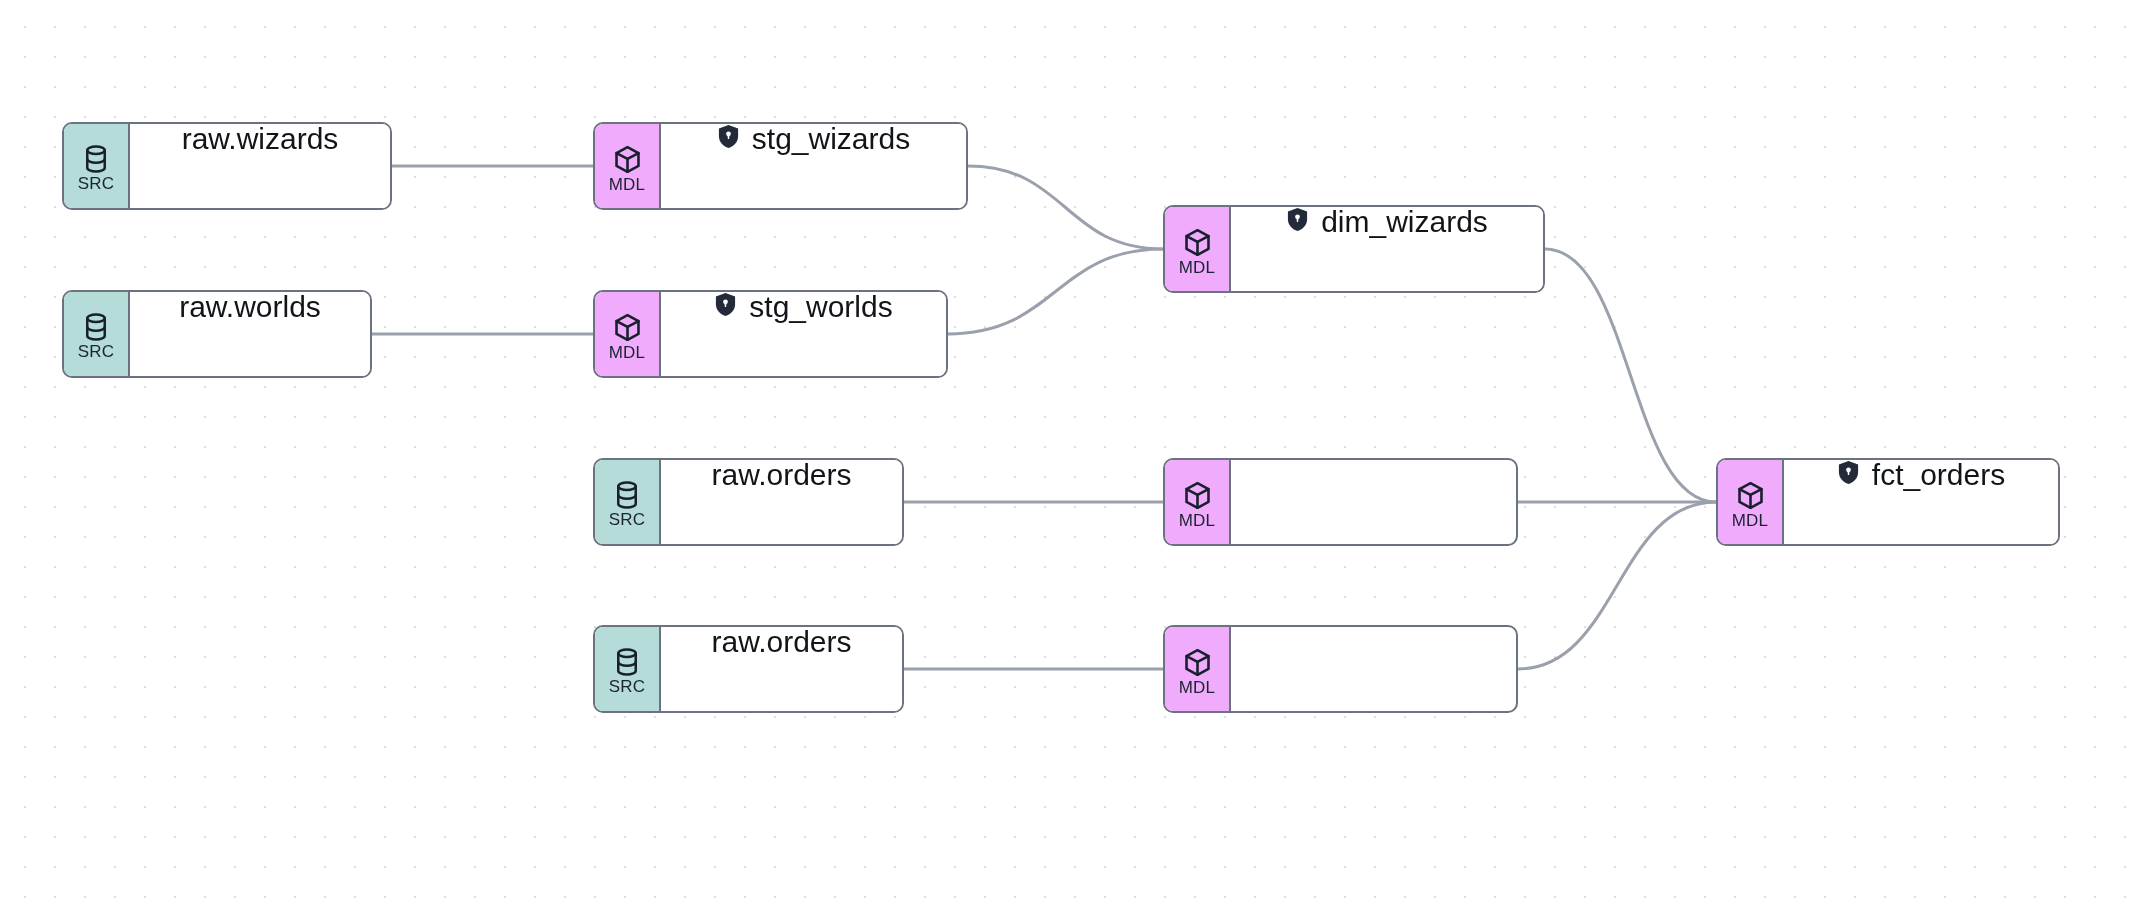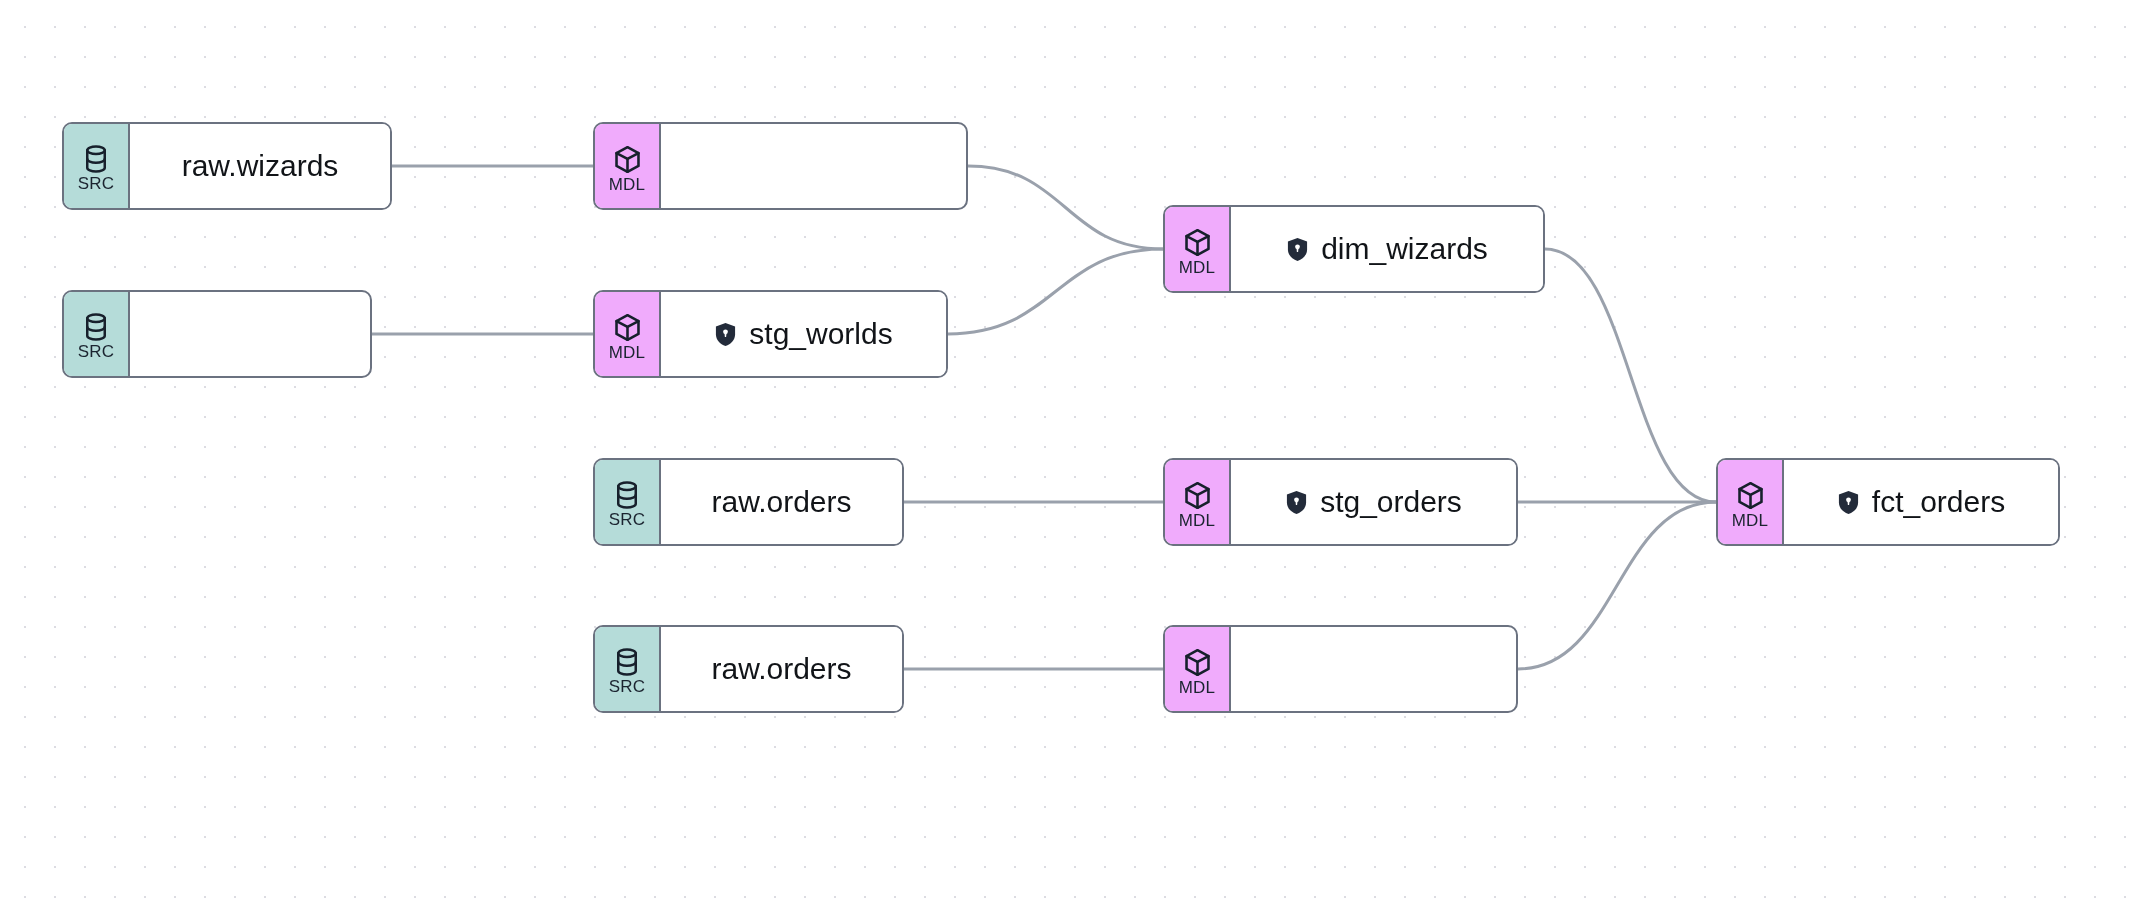--- a/index.html
+++ b/index.html
@@ -59,21 +59,21 @@
   .badge-text {
     font-size: 17px;
     line-height: 1;
     color: #1b2430;
     letter-spacing: 0.2px;
     font-family: "Liberation Sans", sans-serif;
   }
   .node-body {
     flex: 1 1 auto;
     display: flex;
-    align-items: center;
+    align-items: flex-start;
     justify-content: center;
     gap: 12px;
     padding: 0 18px;
     background: #ffffff;
     box-sizing: border-box;
   }
   .node-label {
     font-size: 30px;
     color: #111418;
     white-space: nowrap;
@@ -118,20 +118,23 @@
       </div>
       <div class="node" style="left: 62px; top: 290px; width: 310px; height: 88px;">
         <div class="node-badge badge-src">
           <span class="badge-icon"><svg viewBox="0 0 24 24" width="30" height="30" fill="none" stroke="#17202c" stroke-width="2" stroke-linecap="round" stroke-linejoin="round">
               <ellipse cx="12" cy="5" rx="7" ry="3"></ellipse>
               <path d="M5 5v14c0 1.66 3.13 3 7 3s7-1.34 7-3V5"></path>
               <path d="M5 12c0 1.66 3.13 3 7 3s7-1.34 7-3"></path>
             </svg></span>
           <span class="badge-text">SRC</span>
         </div>
+        <div class="node-body">
+          <span class="node-label">raw.worlds</span>
+        </div>
       </div>
       <div class="node" style="left: 593px; top: 458px; width: 311px; height: 88px;">
         <div class="node-badge badge-src">
           <span class="badge-icon"><svg viewBox="0 0 24 24" width="30" height="30" fill="none" stroke="#17202c" stroke-width="2" stroke-linecap="round" stroke-linejoin="round">
               <ellipse cx="12" cy="5" rx="7" ry="3"></ellipse>
               <path d="M5 5v14c0 1.66 3.13 3 7 3s7-1.34 7-3V5"></path>
               <path d="M5 12c0 1.66 3.13 3 7 3s7-1.34 7-3"></path>
             </svg></span>
           <span class="badge-text">SRC</span>
         </div>
@@ -154,20 +157,28 @@
       </div>
       <div class="node" style="left: 593px; top: 122px; width: 375px; height: 88px;">
         <div class="node-badge badge-mdl">
           <span class="badge-icon"><svg viewBox="0 0 24 24" width="31" height="31" fill="none" stroke="#17202c" stroke-width="2" stroke-linecap="round" stroke-linejoin="round">
               <path d="M12 2.5 20.5 7v10L12 21.5 3.5 17V7z"></path>
               <path d="M3.5 7 12 11.6 20.5 7"></path>
               <path d="M12 11.6v9.9"></path>
             </svg></span>
           <span class="badge-text">MDL</span>
         </div>
+        <div class="node-body">
+          <span class="shield-icon"><svg viewBox="0 0 24 26" width="23" height="25">
+              <path d="M12 1 22 4.6v8.1c0 6.1-4.2 10.3-10 12.3C6.2 23 2 18.8 2 12.7V4.6z" fill="#232b3a"></path>
+              <circle cx="12" cy="10.2" r="2.5" fill="#ffffff"></circle>
+              <path d="M10.8 10.2h2.4l-0.55 5.4h-1.3z" fill="#ffffff"></path>
+            </svg></span>
+          <span class="node-label">stg_wizards</span>
+        </div>
       </div>
       <div class="node" style="left: 593px; top: 290px; width: 355px; height: 88px;">
         <div class="node-badge badge-mdl">
           <span class="badge-icon"><svg viewBox="0 0 24 24" width="31" height="31" fill="none" stroke="#17202c" stroke-width="2" stroke-linecap="round" stroke-linejoin="round">
               <path d="M12 2.5 20.5 7v10L12 21.5 3.5 17V7z"></path>
               <path d="M3.5 7 12 11.6 20.5 7"></path>
               <path d="M12 11.6v9.9"></path>
             </svg></span>
           <span class="badge-text">MDL</span>
         </div>
@@ -182,28 +193,20 @@
       </div>
       <div class="node" style="left: 1163px; top: 458px; width: 355px; height: 88px;">
         <div class="node-badge badge-mdl">
           <span class="badge-icon"><svg viewBox="0 0 24 24" width="31" height="31" fill="none" stroke="#17202c" stroke-width="2" stroke-linecap="round" stroke-linejoin="round">
               <path d="M12 2.5 20.5 7v10L12 21.5 3.5 17V7z"></path>
               <path d="M3.5 7 12 11.6 20.5 7"></path>
               <path d="M12 11.6v9.9"></path>
             </svg></span>
           <span class="badge-text">MDL</span>
         </div>
-        <div class="node-body">
-          <span class="shield-icon"><svg viewBox="0 0 24 26" width="23" height="25">
-              <path d="M12 1 22 4.6v8.1c0 6.1-4.2 10.3-10 12.3C6.2 23 2 18.8 2 12.7V4.6z" fill="#232b3a"></path>
-              <circle cx="12" cy="10.2" r="2.5" fill="#ffffff"></circle>
-              <path d="M10.8 10.2h2.4l-0.55 5.4h-1.3z" fill="#ffffff"></path>
-            </svg></span>
-          <span class="node-label">stg_orders</span>
-        </div>
       </div>
       <div class="node" style="left: 1163px; top: 625px; width: 355px; height: 88px;">
         <div class="node-badge badge-mdl">
           <span class="badge-icon"><svg viewBox="0 0 24 24" width="31" height="31" fill="none" stroke="#17202c" stroke-width="2" stroke-linecap="round" stroke-linejoin="round">
               <path d="M12 2.5 20.5 7v10L12 21.5 3.5 17V7z"></path>
               <path d="M3.5 7 12 11.6 20.5 7"></path>
               <path d="M12 11.6v9.9"></path>
             </svg></span>
           <span class="badge-text">MDL</span>
         </div>

